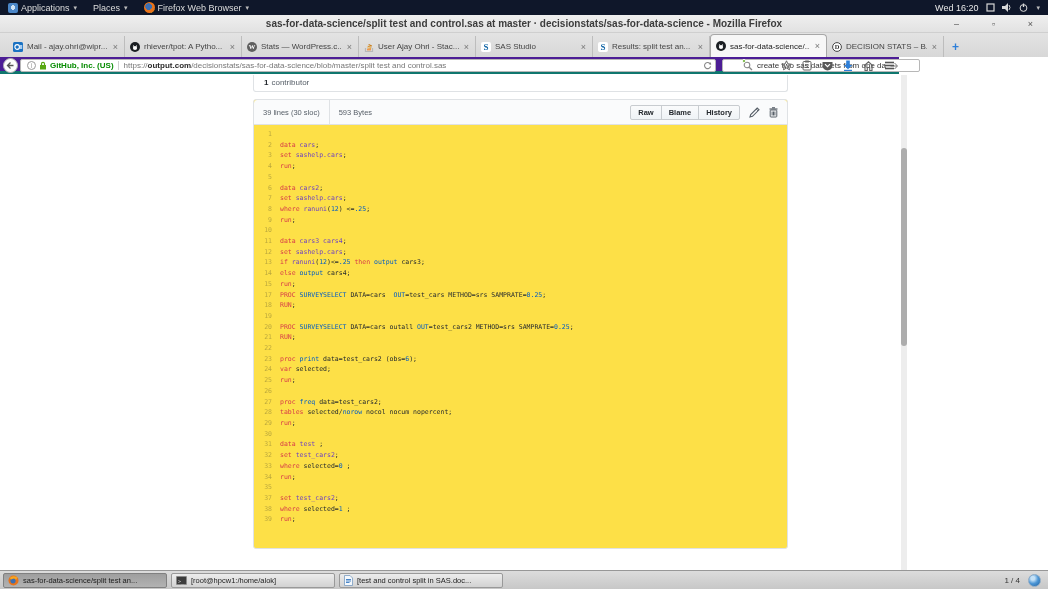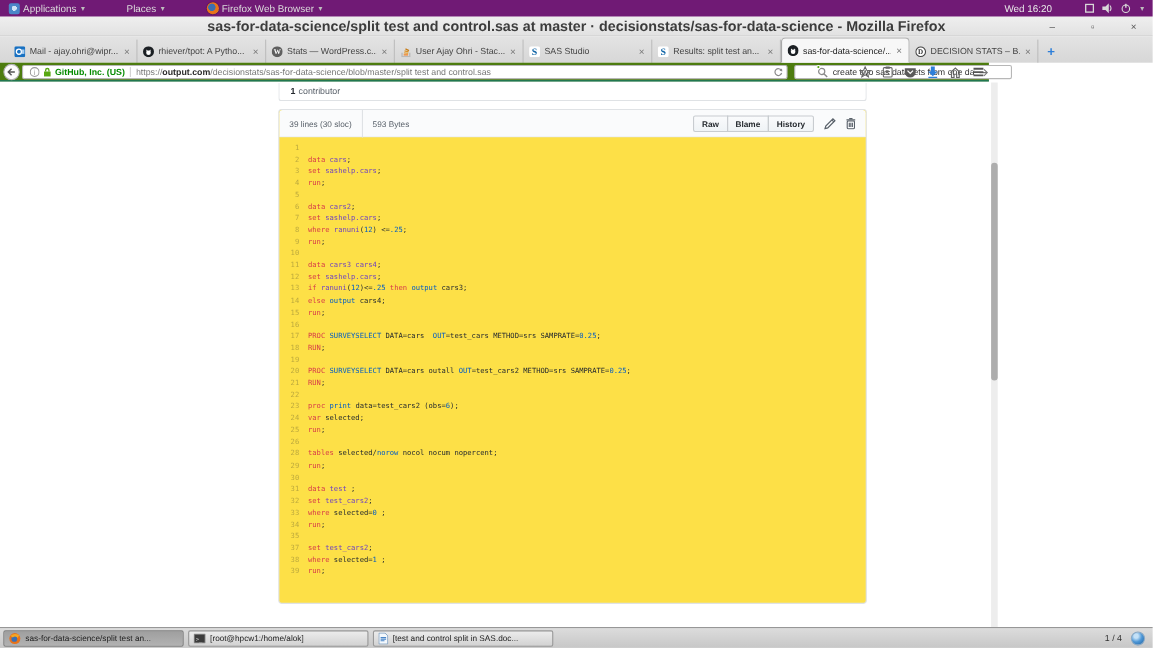--- a/index.html
+++ b/index.html
@@ -1,45 +1,45 @@
 <!DOCTYPE html>
 <html><head>
 <meta charset="utf-8">
 <style>
   * { margin:0; padding:0; box-sizing:border-box; }
   html,body { width:1048px; height:589px; overflow:hidden; }
   body { font-family:"Liberation Sans","DejaVu Sans",sans-serif; background:#fff; position:relative; }
   .icon { display:inline-block; vertical-align:middle; flex:none; }
 
   
-  .desktop-bar { position:absolute; top:0; left:0; width:1048px; height:15px; background:#701a75; color:#dcdcdc; font-size:9px; display:flex; align-items:center; z-index:50;gap:22px; }
+  .desktop-bar { position:absolute; top:0; left:0; width:1048px; height:15px; background:#0f172a; color:#dcdcdc; font-size:9px; display:flex; align-items:center; z-index:50; }
   .menu-item { display:flex; align-items:center; gap:3px; padding:0 8px; height:15px; cursor:default; }
   .caret { font-size:7px; color:#bdbdbd; margin-left:1px; }
   .db-spacer { flex:1; }
   .clock { padding:0 8px; color:#e8e8e8; }
   .sys-icons { display:flex; align-items:center; gap:7px; padding-right:8px; }
   .ff-orb { width:11px; height:11px; border-radius:50%; background:radial-gradient(circle at 42% 42%, #3b6fb3 0 34%, #e8731a 40% 70%, #f5a623 72% 100%); box-shadow:0 0 1px #000; }
   .app-ic { width:10px; height:10px; border-radius:2px; background:radial-gradient(circle at 50% 45%, #cfe3f5 0 30%, #4a86c8 32% 100%); }
 
   
   .titlebar { position:absolute; top:15px; left:0; width:1048px; height:18px; background:linear-gradient(#efefef,#e2e2e2); border-bottom:1px solid #cfcfcf; }
-  .win-title { position:absolute; left:0; right:0; top:0; height:32px; text-align:center; font-size:13px; font-weight:bold; color:#3c3c3c; line-height:18px; white-space:nowrap; }
+  .win-title { position:absolute; left:0; right:0; top:0; height:32px; text-align:center; font-size:10px; font-weight:bold; color:#3c3c3c; line-height:18px; white-space:nowrap; }
   .win-controls { position:absolute; right:12px; top:0; height:18px; display:flex; align-items:center; gap:26px; }
   .win-btn { width:11px; height:11px; font-size:9px; color:#555; line-height:10px; text-align:center; cursor:default; }
 
   
   .tabstrip { position:absolute; top:33px; left:0; width:1048px; height:24px; background:linear-gradient(#e3e3e3,#d7d7d7); display:flex; align-items:flex-end; padding-left:8px; }
   .tab { width:117px; height:21px; display:flex; align-items:center; gap:4px; padding:0 5px; font-size:8px; color:#444; border-right:1px solid #bdbdbd; position:relative;justify-content:flex-end; }
   .tab .tab-label { flex:1; overflow:hidden; white-space:nowrap; }
   .tab .tab-close { color:#777; font-size:9px; padding:0 1px; }
   .tab.active { background:#f7f7f7; border:1px solid #a8a8a8; border-bottom:none; border-radius:4px 4px 0 0; height:23px; z-index:2; color:#222; }
   .newtab-btn { color:#2e7fd9; font-size:12px; font-weight:bold; padding:0 8px 3px 8px; }
 
   
-  .navbar { position:absolute; top:57px; left:0; width:899px; height:17px; background:#4d7c0f; border-bottom:1px solid #0f766e; }
+  .navbar { position:absolute; top:57px; left:0; width:899px; height:17px; background:#4c1d95; border-bottom:3px solid #0f766e; }
   .back-btn { position:absolute; left:3px; top:1px; width:15px; height:15px; border:1px solid #b0b0b0; border-radius:50%; background:#fcfcfc; display:flex; align-items:center; justify-content:center; z-index:2; }
   .url-bar { position:absolute; left:20px; top:2px; width:696px; height:13px; background:#fff; border:1px solid #b7b7b7; border-radius:2px; display:flex; align-items:center; font-size:8px; padding:0 3px 0 6px; }
   .identity { color:#058b00; font-weight:bold; margin:0 4px 0 3px; white-space:nowrap; }
   .url-sep { width:1px; height:9px; background:#d0d0d0; margin-right:5px; }
   .url-text { flex:1; white-space:nowrap; overflow:hidden; color:#777; }
   .url-text b { color:#2b2b2b; }
   .search-bar { position:absolute; left:722px; top:2px; width:198px; height:13px; background:#fff; border:1px solid #b7b7b7; border-radius:2px; display:flex; align-items:center; font-size:8px; color:#333; padding:0 20px; gap:4px; }
   .search-value { flex:1; white-space:nowrap; overflow:hidden; }
   .nav-icons { position:absolute; right:4px; top:1px; height:15px; display:flex; align-items:center; gap:10px; }
   .mag-wrap { position:relative; width:10px; height:10px; }
@@ -356,31 +356,31 @@
         <div class="code-line"><span class="ln">6</span><span class="lc"><span class="tk-k">data</span><span class="tk-v"> cars2</span><span class="tk-p">;</span></span></div>
         <div class="code-line"><span class="ln">7</span><span class="lc"><span class="tk-k">set</span><span class="tk-v"> sashelp.cars</span><span class="tk-p">;</span></span></div>
         <div class="code-line"><span class="ln">8</span><span class="lc"><span class="tk-k">where</span><span class="tk-v"> ranuni</span><span class="tk-p">(</span><span class="tk-b">12</span><span class="tk-p">) &lt;=</span><span class="tk-b">.25</span><span class="tk-p">;</span></span></div>
         <div class="code-line"><span class="ln">9</span><span class="lc"><span class="tk-k">run</span><span class="tk-p">;</span></span></div>
         <div class="code-line"><span class="ln">10</span><span class="lc"></span></div>
         <div class="code-line"><span class="ln">11</span><span class="lc"><span class="tk-k">data</span><span class="tk-v"> cars3 cars4</span><span class="tk-p">;</span></span></div>
         <div class="code-line"><span class="ln">12</span><span class="lc"><span class="tk-k">set</span><span class="tk-v"> sashelp.cars</span><span class="tk-p">;</span></span></div>
         <div class="code-line"><span class="ln">13</span><span class="lc"><span class="tk-k">if</span><span class="tk-v"> ranuni</span><span class="tk-p">(</span><span class="tk-b">12</span><span class="tk-p">)&lt;=</span><span class="tk-b">.25</span><span class="tk-p"> </span><span class="tk-k">then</span><span class="tk-p"> </span><span class="tk-b">output</span><span class="tk-p"> cars3;</span></span></div>
         <div class="code-line"><span class="ln">14</span><span class="lc"><span class="tk-k">else</span><span class="tk-p"> </span><span class="tk-b">output</span><span class="tk-p"> cars4;</span></span></div>
         <div class="code-line"><span class="ln">15</span><span class="lc"><span class="tk-k">run</span><span class="tk-p">;</span></span></div>
-        <div class="code-line"><span class="ln">16</span><span class="lc"></span></div>
         <div class="code-line"><span class="ln">17</span><span class="lc"><span class="tk-k">PROC</span><span class="tk-p"> </span><span class="tk-b">SURVEYSELECT</span><span class="tk-p"> DATA=cars  </span><span class="tk-b">OUT</span><span class="tk-p">=test_cars METHOD=srs SAMPRATE=</span><span class="tk-b">0.25</span><span class="tk-p">;</span></span></div>
         <div class="code-line"><span class="ln">18</span><span class="lc"><span class="tk-k">RUN</span><span class="tk-p">;</span></span></div>
         <div class="code-line"><span class="ln">19</span><span class="lc"></span></div>
         <div class="code-line"><span class="ln">20</span><span class="lc"><span class="tk-k">PROC</span><span class="tk-p"> </span><span class="tk-b">SURVEYSELECT</span><span class="tk-p"> DATA=cars outall </span><span class="tk-b">OUT</span><span class="tk-p">=test_cars2 METHOD=srs SAMPRATE=</span><span class="tk-b">0.25</span><span class="tk-p">;</span></span></div>
         <div class="code-line"><span class="ln">21</span><span class="lc"><span class="tk-k">RUN</span><span class="tk-p">;</span></span></div>
         <div class="code-line"><span class="ln">22</span><span class="lc"></span></div>
         <div class="code-line"><span class="ln">23</span><span class="lc"><span class="tk-k">proc</span><span class="tk-p"> </span><span class="tk-b">print</span><span class="tk-p"> data=test_cars2 (obs=</span><span class="tk-b">6</span><span class="tk-p">);</span></span></div>
         <div class="code-line"><span class="ln">24</span><span class="lc"><span class="tk-k">var</span><span class="tk-p"> selected;</span></span></div>
         <div class="code-line"><span class="ln">25</span><span class="lc"><span class="tk-k">run</span><span class="tk-p">;</span></span></div>
         <div class="code-line"><span class="ln">26</span><span class="lc"></span></div>
+        <div class="code-line"><span class="ln">27</span><span class="lc"><span class="tk-k">proc</span><span class="tk-p"> </span><span class="tk-b">freq</span><span class="tk-p"> data=test_cars2;</span></span></div>
         <div class="code-line"><span class="ln">28</span><span class="lc"><span class="tk-k">tables</span><span class="tk-p"> selected/</span><span class="tk-b">norow</span><span class="tk-p"> nocol nocum nopercent;</span></span></div>
         <div class="code-line"><span class="ln">29</span><span class="lc"><span class="tk-k">run</span><span class="tk-p">;</span></span></div>
         <div class="code-line"><span class="ln">30</span><span class="lc"></span></div>
         <div class="code-line"><span class="ln">31</span><span class="lc"><span class="tk-k">data</span><span class="tk-v"> test</span><span class="tk-p"> ;</span></span></div>
         <div class="code-line"><span class="ln">32</span><span class="lc"><span class="tk-k">set</span><span class="tk-v"> test_cars2</span><span class="tk-p">;</span></span></div>
         <div class="code-line"><span class="ln">33</span><span class="lc"><span class="tk-k">where</span><span class="tk-p"> selected=</span><span class="tk-b">0</span><span class="tk-p"> ;</span></span></div>
         <div class="code-line"><span class="ln">34</span><span class="lc"><span class="tk-k">run</span><span class="tk-p">;</span></span></div>
         <div class="code-line"><span class="ln">35</span><span class="lc"></span></div>
         <div class="code-line"><span class="ln">37</span><span class="lc"><span class="tk-k">set</span><span class="tk-v"> test_cars2</span><span class="tk-p">;</span></span></div>
         <div class="code-line"><span class="ln">38</span><span class="lc"><span class="tk-k">where</span><span class="tk-p"> selected=</span><span class="tk-b">1</span><span class="tk-p"> ;</span></span></div>

